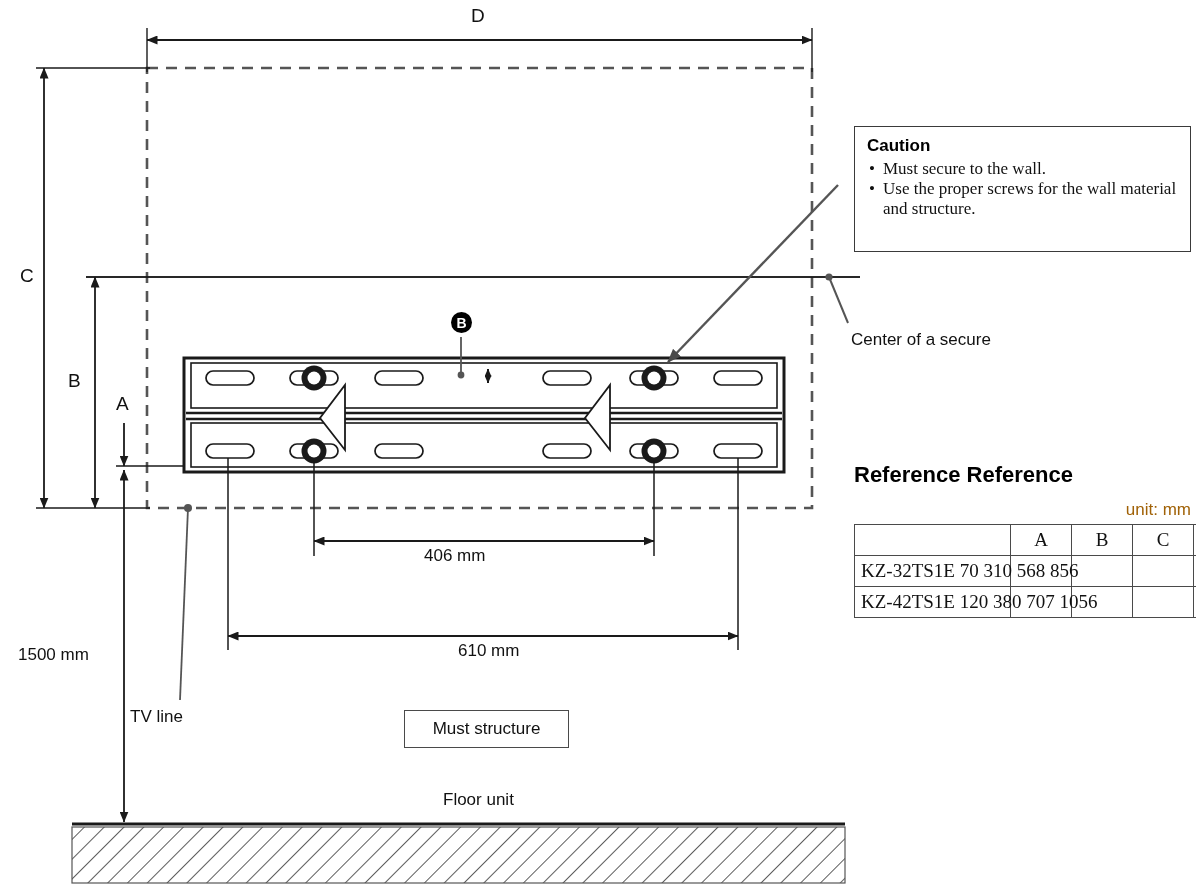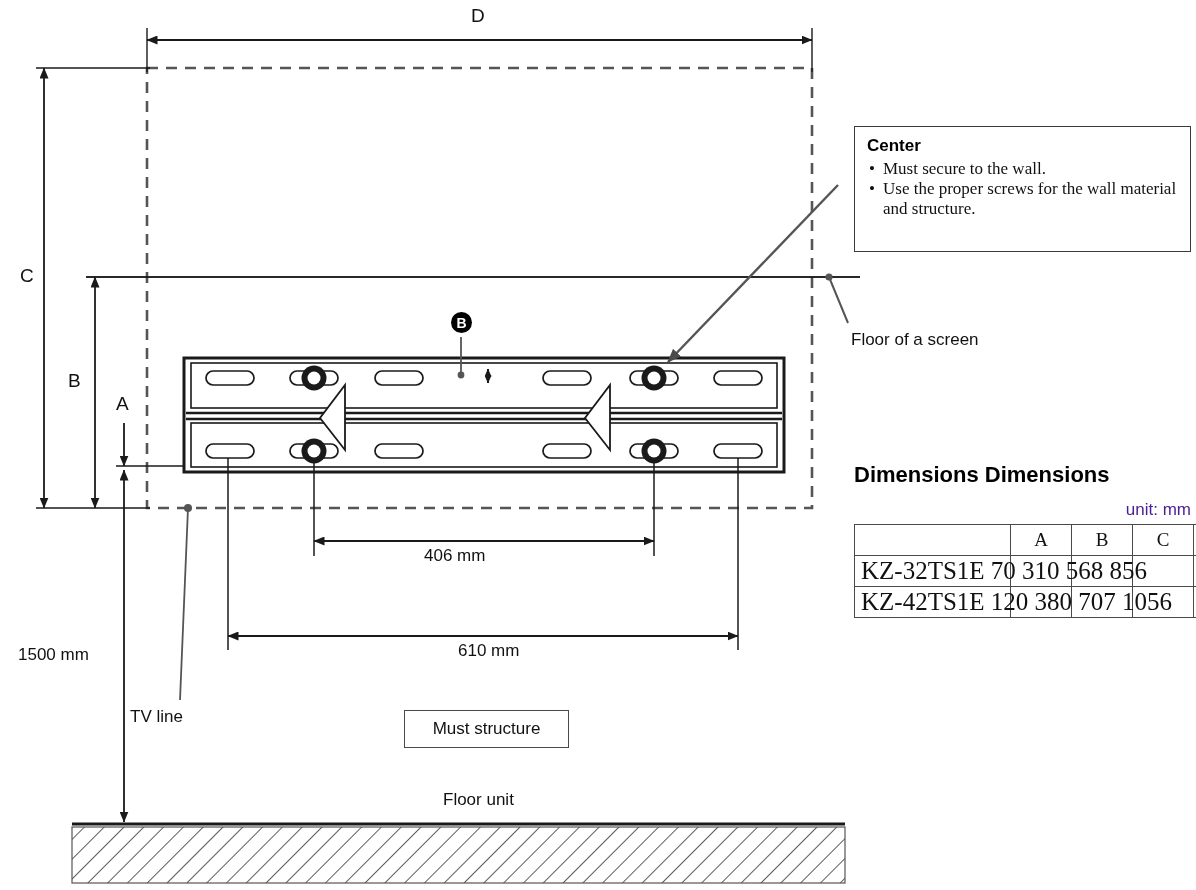--- a/index.html
+++ b/index.html
@@ -82,21 +82,21 @@
     position: absolute;
     font-family: "Liberation Sans", sans-serif;
     font-weight: bold;
     font-size: 22px;
     color: #000000;
   }
   .unit-label {
     position: absolute;
     font-family: "Liberation Sans", sans-serif;
     font-size: 17px;
-    color: #4c1d95;
+    color: #a16207;
     text-align: right;
   }
   table.refdim {
     position: absolute;
     border-collapse: collapse;
     table-layout: fixed;
     font-family: "Liberation Serif", serif;
     font-size: 19px;
     color: #111111;
     background: #ffffff;
@@ -114,21 +114,21 @@
   td.model-cell {
     position: relative;
   }
   .rowtext {
     position: absolute;
     left: 6px;
     top: 50%;
     transform: translateY(-50%);
     white-space: pre;
     font-family: "Liberation Serif", serif;
-    font-size: 25px;
+    font-size: 19px;
     color: #111111;
   }
   .bmark {
     position: absolute;
     width: 21px;
     height: 21px;
     border-radius: 50%;
     background: #000000;
     color: #ffffff;
     font-family: "Liberation Sans", sans-serif;
@@ -301,36 +301,36 @@
 
   <div class="bmark" style="left:451px; top:312px;">B</div>
 
   <div class="htmltext lbl-sans" style="left:18px; top:645px;">1500 mm</div>
 
   <div class="htmltext lbl-sans" style="left:424px; top:546px;">406 mm</div>
 
   <div class="htmltext lbl-sans" style="left:425px; top:641px;margin-left:33px;">610 mm</div>
 
 
-  <div class="htmltext lbl-sans" style="left:851px; top:330px;">Floor of a screen</div>
+  <div class="htmltext lbl-sans" style="left:851px; top:330px;">Center of a secure</div>
 
   <div class="htmltext lbl-sans" style="left:106px; top:707px;margin-left:24px;">TV line</div>
 
   <div class="wall-struct-box" style="left:404px; top:710px; width:165px; height:38px;">Must structure</div>
 
   <div class="htmltext lbl-sans" style="left:443px; top:790px;">Floor unit</div>
 
   <div class="caution-box" style="left:854px; top:126px; width:337px; height:126px;">
-    <div class="caution-title" style="margin:9px 0 3px 12px;">Center</div>
+    <div class="caution-title" style="margin:9px 0 3px 12px;">Caution</div>
     <div class="caution-item" style="margin:0 10px 0 14px;">Must secure to the wall.</div>
     <div class="caution-item" style="margin:0 10px 2px 14px;">Use the proper screws for the wall
   material and structure.</div>
   </div>
 
-  <div class="ref-title" style="left:854px; top:462px;">Dimensions Dimensions</div>
+  <div class="ref-title" style="left:854px; top:462px;">Reference Reference</div>
 
   <div class="unit-label" style="left:900px; top:500px; width:291px;">unit: mm</div>
 
   <table class="refdim" style="left:854px; top:524px; width:340px;">
     <thead>
       <tr>
         <th class="blank-head"></th>
         <th class="col-head">A</th>
         <th class="col-head">B</th>
         <th class="col-head">C</th>

